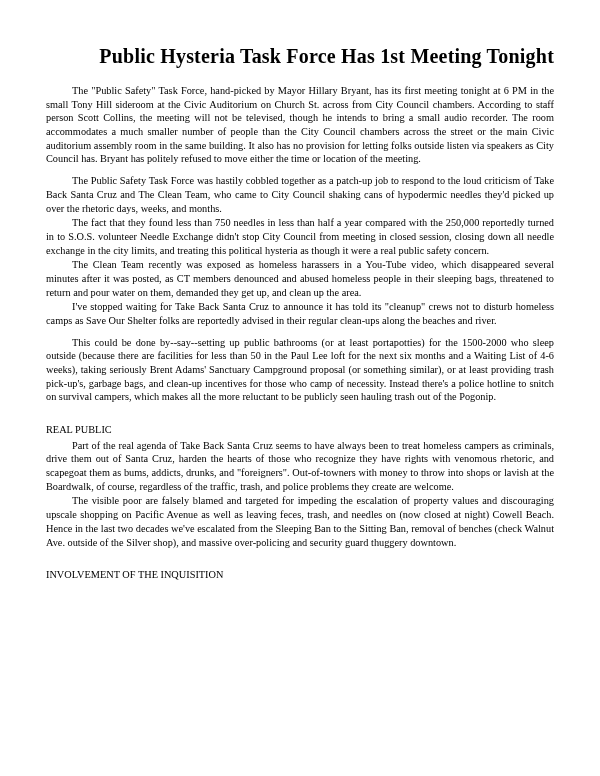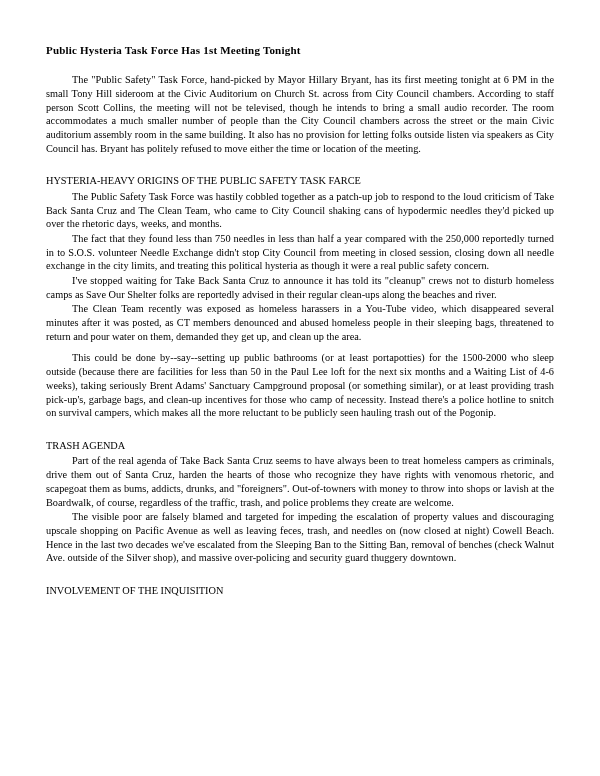--- a/index.html
+++ b/index.html
@@ -17,22 +17,22 @@
   .page {
     box-sizing: border-box;
     width: 600px;
     height: 776px;
     padding: 44px 46px 20px 46px;
     background: #ffffff;
   }
   .doc-title {
     font-family: "Liberation Serif", serif;
     font-weight: bold;
-    font-size: 11px;
-    text-align: left;
+    font-size: 20px;
+    text-align: right;
     letter-spacing: 0.2px;
     margin: 0 0 16px 0;
     line-height: 1.2;
   }
   .section-head {
     font-family: "Liberation Serif", serif;
     font-size: 10.3px;
     line-height: 1.32;
     margin: 11px 0 2px 0;
     text-align: left;
@@ -51,27 +51,26 @@
   }
 </style>
 </head>
 <body>
 
 <div class="page">
   <h1 class="doc-title">Public Hysteria Task Force Has 1st Meeting Tonight</h1>
   <div id="doc-body">
       <p class="body-par">The "Public Safety" Task Force, hand-picked by Mayor Hillary Bryant, has its first meeting tonight at 6 PM in the small Tony Hill sideroom at the Civic Auditorium on Church St. across from City Council chambers. According to staff person Scott Collins, the meeting will not be televised, though he intends to bring a small audio recorder. The room accommodates a much smaller number of people than the City Council chambers across the street or the main Civic auditorium assembly room in the same building. It also has no provision for letting folks outside listen via speakers as City Council has. Bryant has politely refused to move either the time or location of the meeting.</p>
       <div class="block-gap"></div>
-      <div class="section-head">HYSTERIA-HEAVY ORIGINS OF THE PUBLIC SAFETY TASK FARCE</div>
       <p class="body-par">The Public Safety Task Force was hastily cobbled together as a patch-up job to respond to the loud criticism of Take Back Santa Cruz and The Clean Team, who came to City Council shaking cans of hypodermic needles they'd picked up over the rhetoric days, weeks, and months.</p>
       <p class="body-par">The fact that they found less than 750 needles in less than half a year compared with the 250,000 reportedly turned in to S.O.S. volunteer Needle Exchange didn't stop City Council from meeting in closed session, closing down all needle exchange in the city limits, and treating this political hysteria as though it were a real public safety concern.</p>
+      <p class="body-par">The Clean Team recently was exposed as homeless harassers in a You-Tube video, which disappeared several minutes after it was posted, as CT members denounced and abused homeless people in their sleeping bags, threatened to return and pour water on them, demanded they get up, and clean up the area.</p>
       <p class="body-par">I've stopped waiting for Take Back Santa Cruz to announce it has told its "cleanup" crews not to disturb homeless camps as Save Our Shelter folks are reportedly advised in their regular clean-ups along the beaches and river.</p>
-      <p class="body-par">The Clean Team recently was exposed as homeless harassers in a You-Tube video, which disappeared several minutes after it was posted, as CT members denounced and abused homeless people in their sleeping bags, threatened to return and pour water on them, demanded they get up, and clean up the area.</p>
       <div class="block-gap"></div>
       <p class="body-par">This could be done by--say--setting up public bathrooms (or at least portapotties) for the 1500-2000 who sleep outside (because there are facilities for less than 50 in the Paul Lee loft for the next six months and a Waiting List of 4-6 weeks), taking seriously Brent Adams' Sanctuary Campground proposal (or something similar), or at least providing trash pick-up's, garbage bags, and clean-up incentives for those who camp of necessity. Instead there's a police hotline to snitch on survival campers, which makes all the more reluctant to be publicly seen hauling trash out of the Pogonip.</p>
       <div class="block-gap"></div>
-      <div class="section-head">TRASH AGENDA</div>
+      <div class="section-head">REAL PUBLIC</div>
       <p class="body-par">Part of the real agenda of Take Back Santa Cruz seems to have always been to treat homeless campers as criminals, drive them out of Santa Cruz, harden the hearts of those who recognize they have rights with venomous rhetoric, and scapegoat them as bums, addicts, drunks, and "foreigners". Out-of-towners with money to throw into shops or lavish at the Boardwalk, of course, regardless of the traffic, trash, and police problems they create are welcome.</p>
       <p class="body-par">The visible poor are falsely blamed and targeted for impeding the escalation of property values and discouraging upscale shopping on Pacific Avenue as well as leaving feces, trash, and needles on (now closed at night) Cowell Beach. Hence in the last two decades we've escalated from the Sleeping Ban to the Sitting Ban, removal of benches (check Walnut Ave. outside of the Silver shop), and massive over-policing and security guard thuggery downtown.</p>
       <div class="block-gap"></div>
       <div class="section-head">INVOLVEMENT OF THE INQUISITION</div>
     </div>
 </div>
 
 </body></html>

